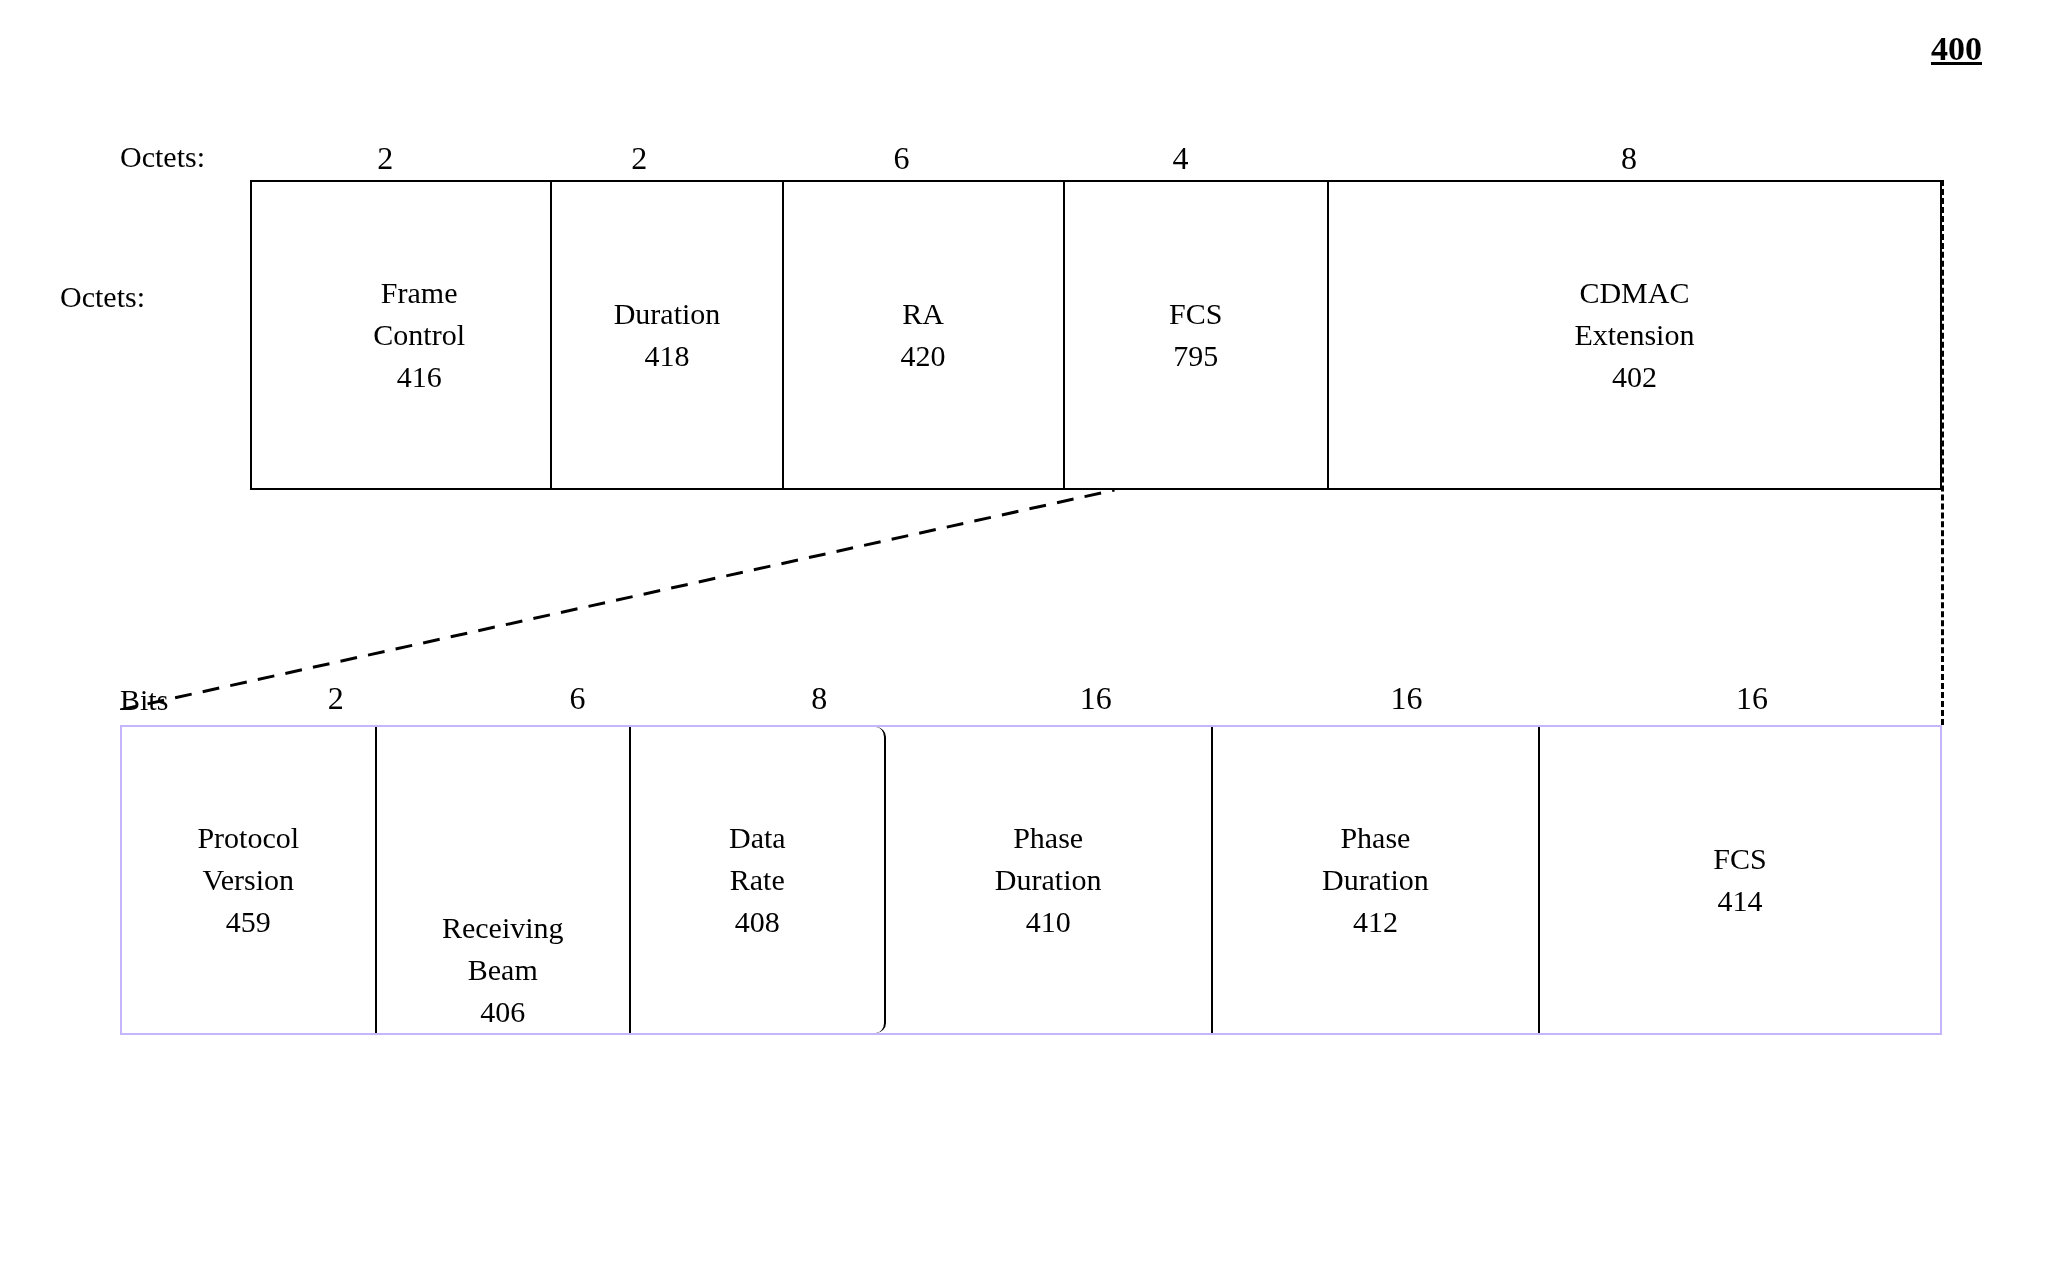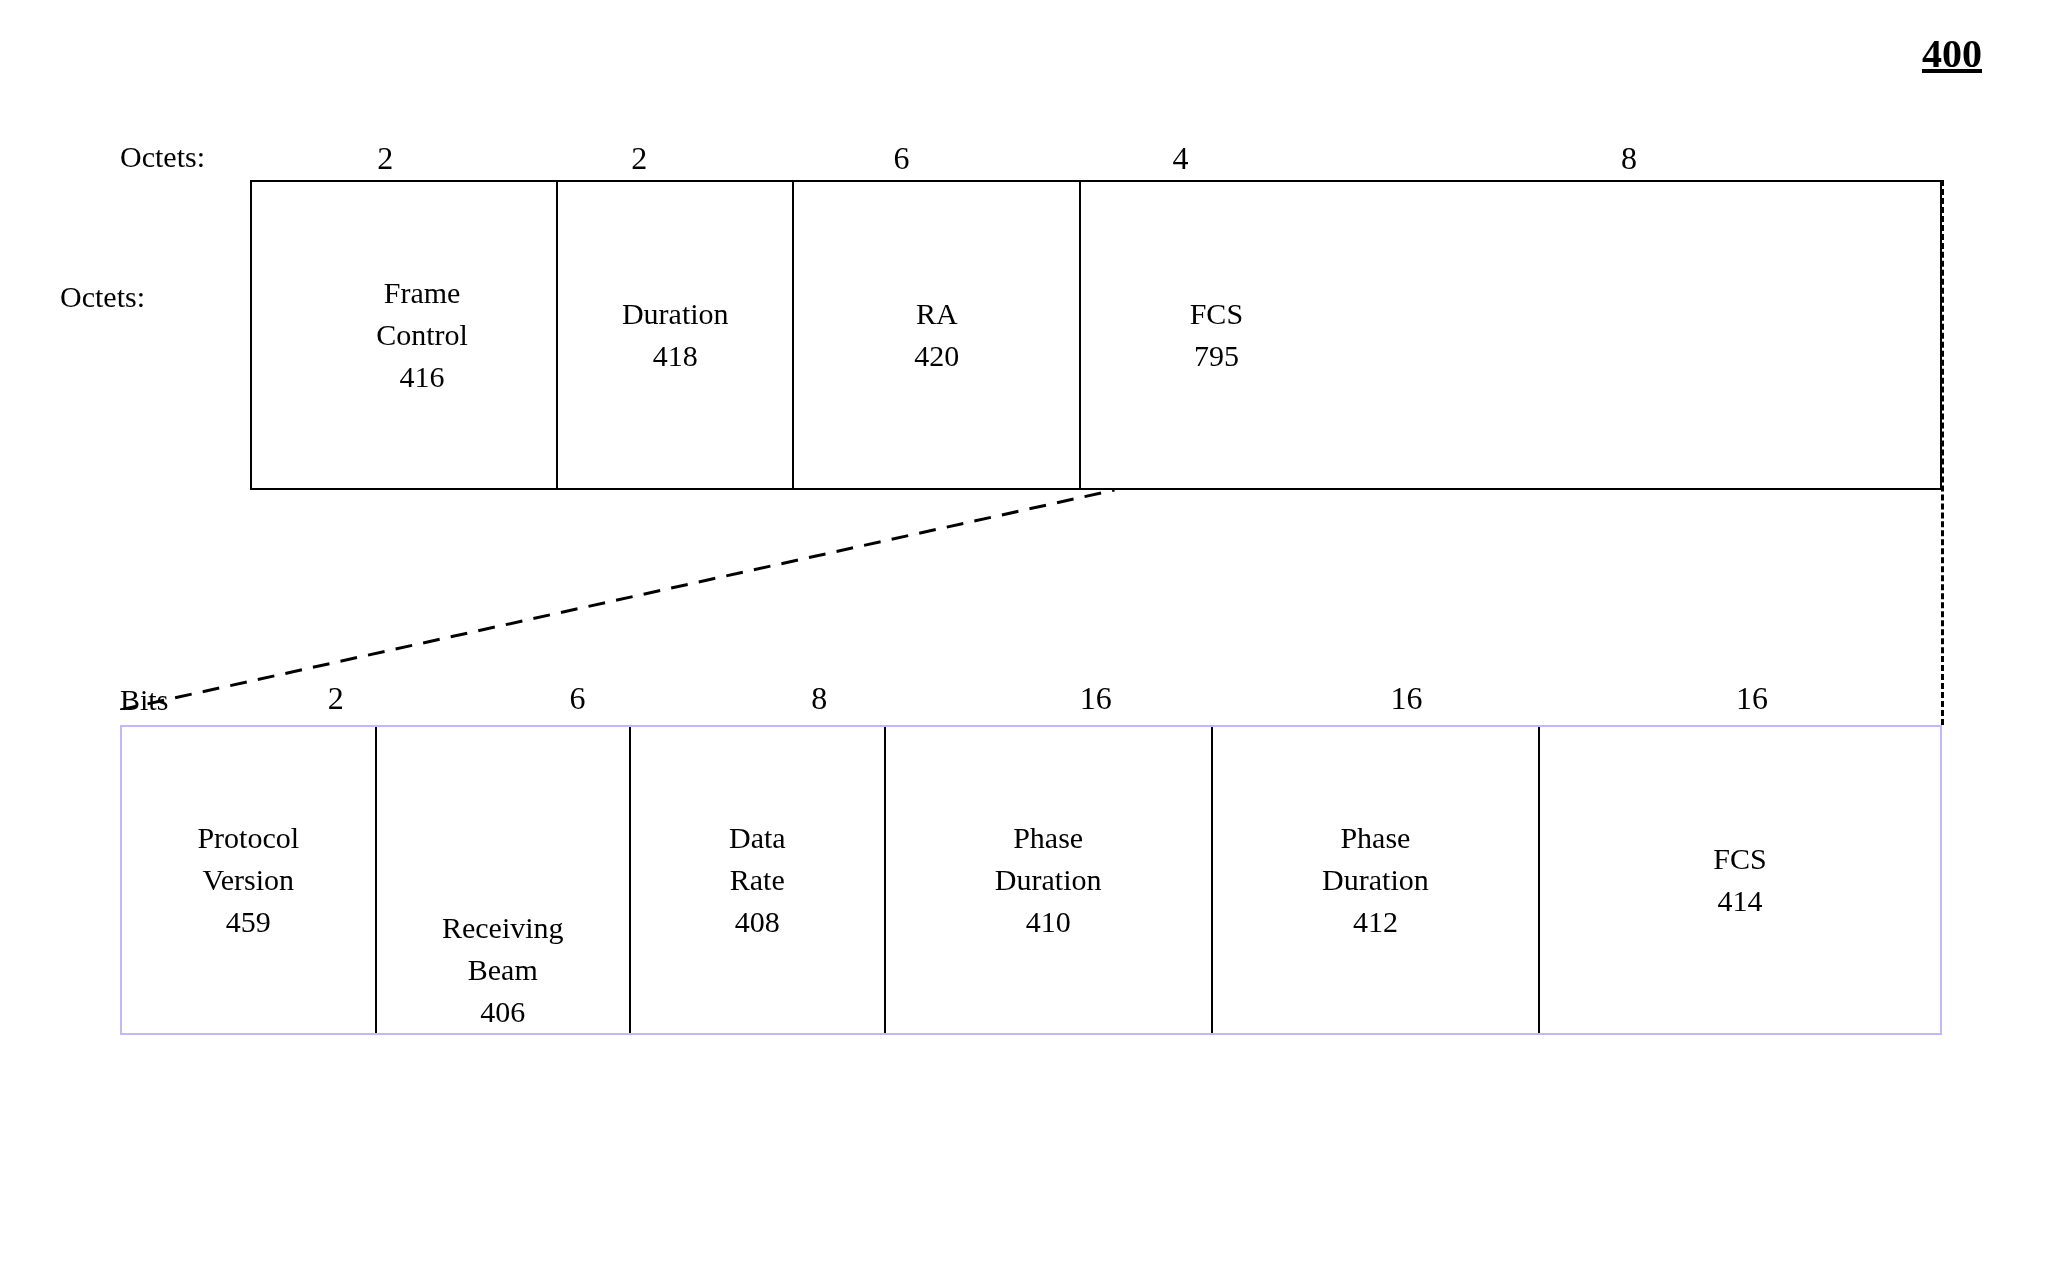--- a/index.html
+++ b/index.html
@@ -18,21 +18,21 @@
       left: 60px;
       right: 60px;
       bottom: 60px;
     }
 
     
     .ref-number {
       position: absolute;
       top: 30px;
       right: 80px;
-      font-size: 40px;
+      font-size: 34px;
       font-weight: bold;
       text-decoration: underline;
     }
 
     
     .octets-row {
       position: absolute;
       top: 80px;
       left: 60px;
       right: 60px;
@@ -140,20 +140,27 @@
     <div class="frame-cell" style="width:17%;">
       <div>
           <div>RA</div>
           <div>420</div>
         </div>
     </div>
     <div class="frame-cell" style="width:16%;">
       <div>
           <div>FCS</div>
           <div>795</div>
+        </div>
+    </div>
+    <div class="frame-cell" style="width:37%;">
+      <div>
+          <div>CDMAC</div>
+          <div>Extension</div>
+          <div>402</div>
         </div>
     </div>
   </div>
 
   <svg style="position:absolute; top:430px; left:60px; width:calc(100% - 120px); height:220px;" viewBox="0 0 1942 220" preserveAspectRatio="none">
     <line x1="0" y1="220" x2="1060" y2="0" stroke="#000" stroke-width="3" stroke-dasharray="18,12"></line>
   </svg>
 
   <div style="position:absolute; top:620px; left:60px; right:60px; display:flex; align-items:flex-end; padding-bottom:8px;">
     <span style="font-size:30px; width:100px; font-family:'Times New Roman',serif;">Bits</span>
@@ -173,21 +180,21 @@
           <div>459</div>
         </div>
     </div>
     <div class="frame-cell" style="width:14%;align-items:flex-end;">
       <div>
           <div>Receiving</div>
           <div>Beam</div>
           <div>406</div>
         </div>
     </div>
-    <div class="frame-cell" style="width:14%;">
+    <div class="frame-cell" style="width:14%;border-radius:10px;">
       <div>
           <div>Data</div>
           <div>Rate</div>
           <div>408</div>
         </div>
     </div>
     <div class="frame-cell" style="width:18%;">
       <div>
           <div>Phase</div>
           <div>Duration</div>

